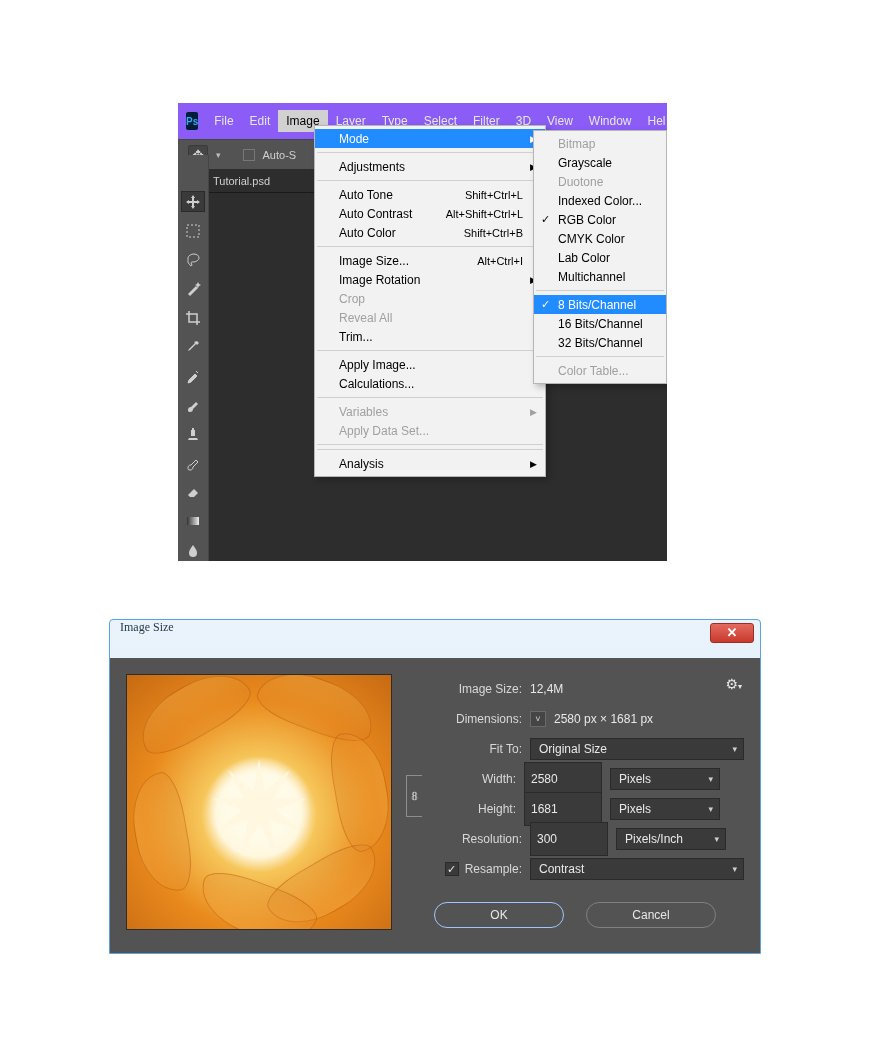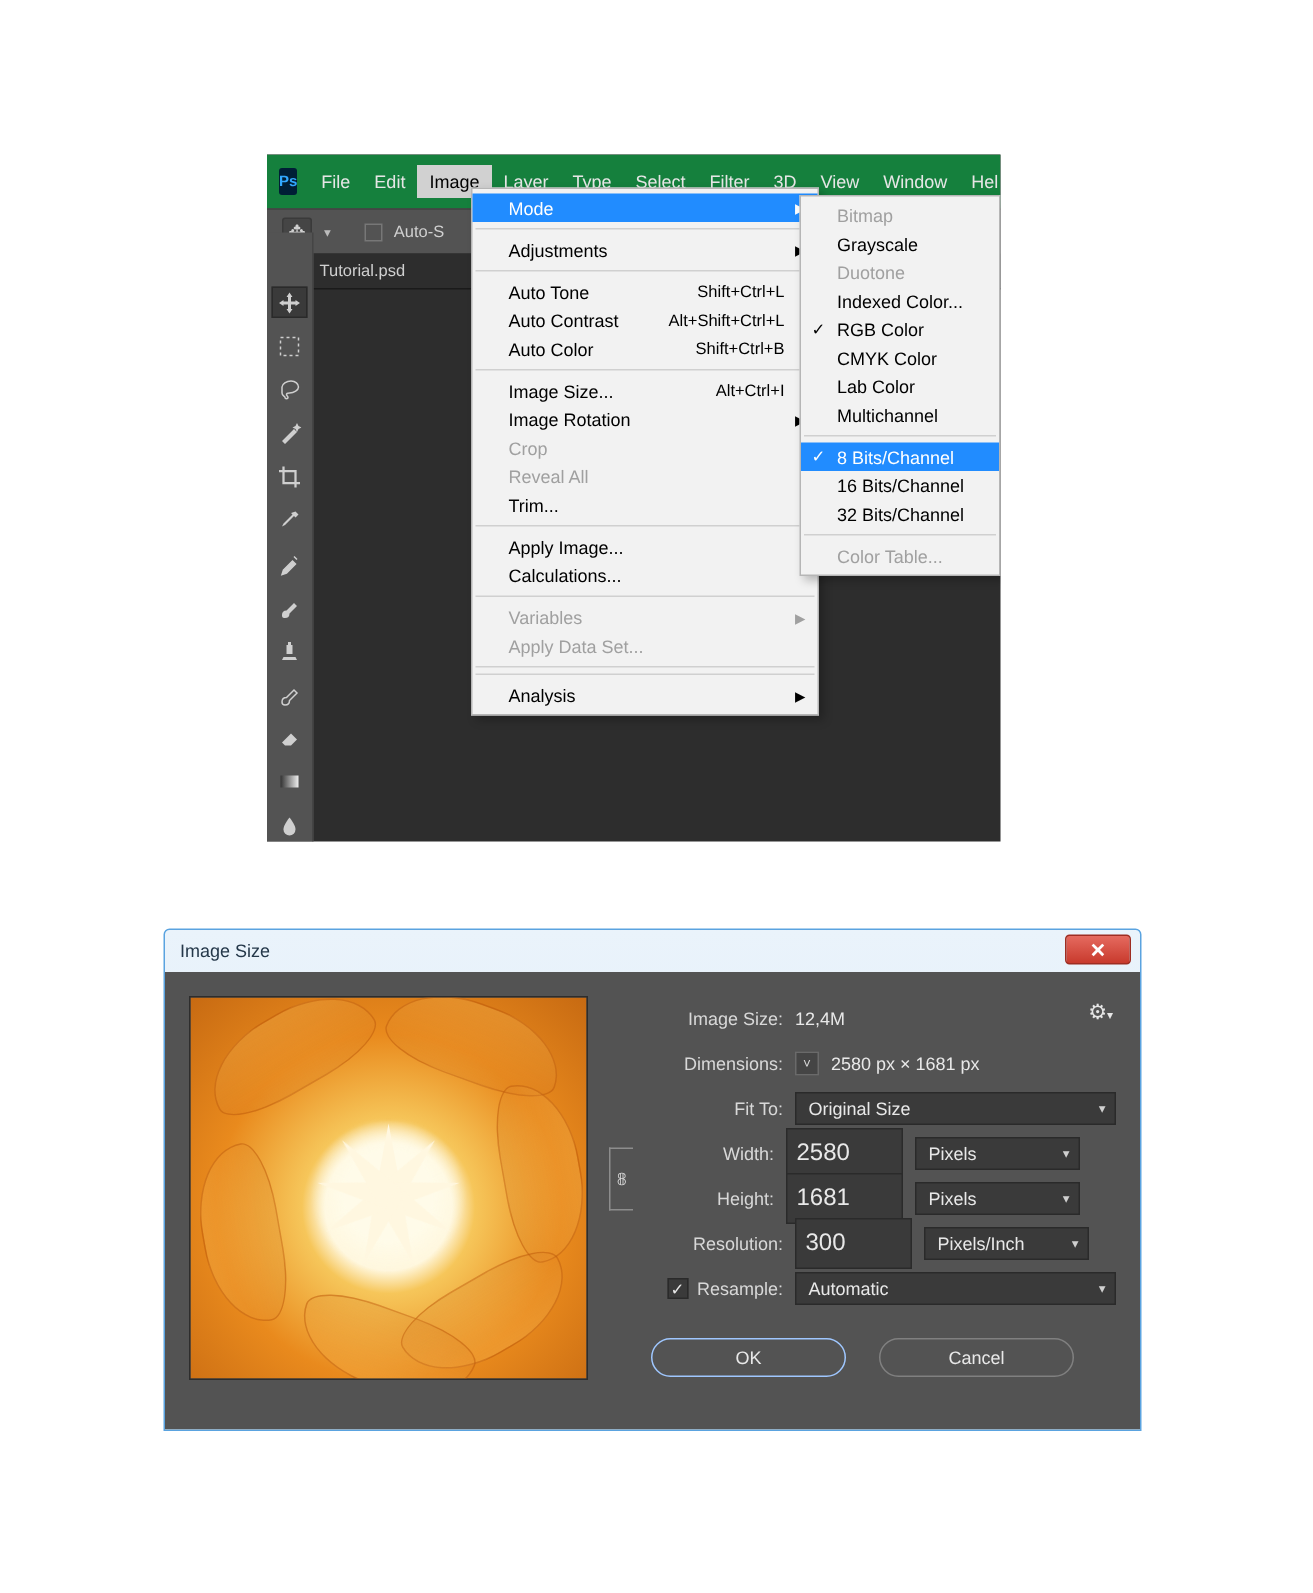--- a/index.html
+++ b/index.html
@@ -14,21 +14,21 @@
 
   
   .ps-shot {
     position: absolute;
     left: 178px; top: 103px;
     width: 489px; height: 458px;
     background: #2d2d2d;
     overflow: hidden;
   }
   .ps-topbar {
-    height: 36px; background: #15803d;
+    height: 36px; background: #8b5cf6;
     display: flex; align-items: center; gap: 0;
     color: #e6e6e6; font-size: 12px;
     padding-left: 4px;
   }
   .ps-logo {
     width: 18px; height: 18px; margin: 0 8px 0 4px;
     background: #001e36; border-radius: 2px;
     display: flex; align-items: center; justify-content: center;
     color: #31a8ff; font-weight: bold; font-size: 10px;
   }
@@ -99,23 +99,24 @@
     width: 652px; height: 335px;
   }
   .win-frame {
     width:100%; height:100%;
     border: 1px solid #5aa3e0;
     border-radius: 4px 4px 0 0;
     background: linear-gradient(#eaf3fb,#d9e9f7);
     overflow:hidden;
   }
   .win-title {
-    height:28px; display:flex; align-items:center;
+    height:38px; display:flex; 
     padding:0 4px 0 10px; font-size:12px; color:#25384a;
     position:relative;
+    font-family:Liberation Serif, serif;
   }
   .win-close {
     position:absolute; right:6px; top:3px;
     width:44px; height:20px; border-radius:3px;
     background: linear-gradient(#e56a5f,#c83a2d);
     color:#fff; display:flex; align-items:center; justify-content:center;
     border:1px solid #9e2d22; font-size:13px; font-weight:bold;
   }
   .win-body {
     background:#535353; color:#e6e6e6;
@@ -153,21 +154,21 @@
   .gear { position:absolute; right:18px; top:18px; color:#e6e6e6; font-size:14px; }
   .frow { display:flex; align-items:center; height:30px; gap:8px; }
   .frow .lbl { width:116px; text-align:right; color:#d8d8d8; }
   .val-text { color:#e8e8e8; }
   .drop-toggle {
     width:16px; height:16px; border:1px solid #6a6a6a; background:#454545;
     color:#d8d8d8; font-size:9px; display:flex; align-items:center; justify-content:center;
   }
   .txt-input {
     background:#3a3a3a; color:#e8e8e8; border:1px solid #2a2a2a;
-    height:22px; padding:16px 6px; font-size:16px;
+    height:22px; padding:16px 6px; font-size:12px;
   }
   .txt-input.accent { border-bottom:2px solid #2e86ff; }
   .select {
     background:#3a3a3a; color:#e8e8e8; border:1px solid #2a2a2a;
     height:22px; padding:0 22px 0 8px; font-size:12px;
     display:flex; align-items:center; position:relative;
   }
   .select .chev { position:absolute; right:6px; font-size:9px; color:#cfcfcf; }
   .link-chain {
     width:16px; height:42px; border-left:1px solid #8d8d8d; border-top:1px solid #8d8d8d;
@@ -487,21 +488,21 @@
               <span class="chev">▾</span>
             </div>
         </div>
 
         <div class="frow">
           <span class="lbl" style="display:flex;justify-content:flex-end;align-items:center;gap:6px;">
             <span class="checkbox">✓</span>
             <span>Resample:</span>
           </span>
           <div class="select" style="flex:1">
-              <span>Automatic</span>
+              <span>Contrast</span>
               <span class="chev">▾</span>
             </div>
         </div>
 
         <div class="btn-row">
           <div class="pill-btn primary">
               <span>OK</span>
             </div>
           <div class="pill-btn">
               <span>Cancel</span>

